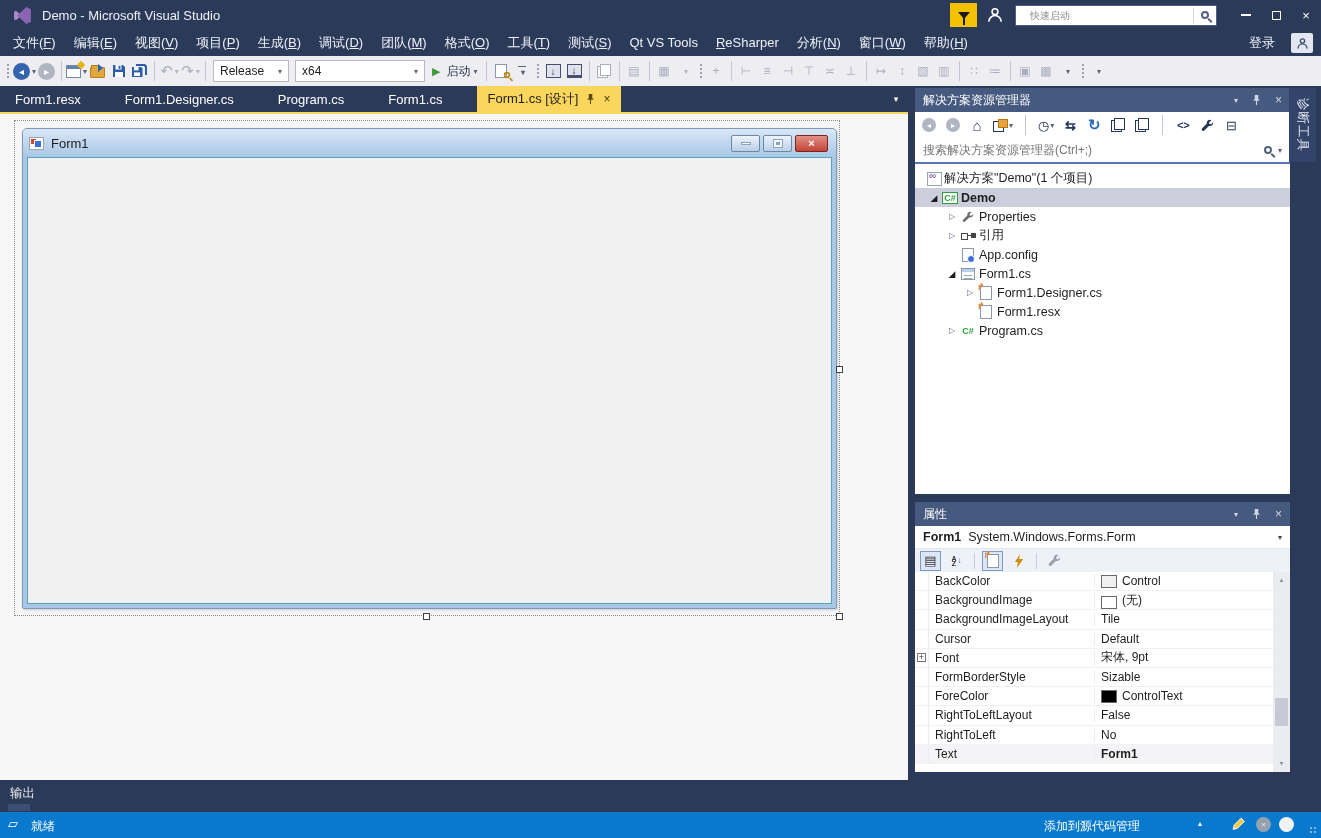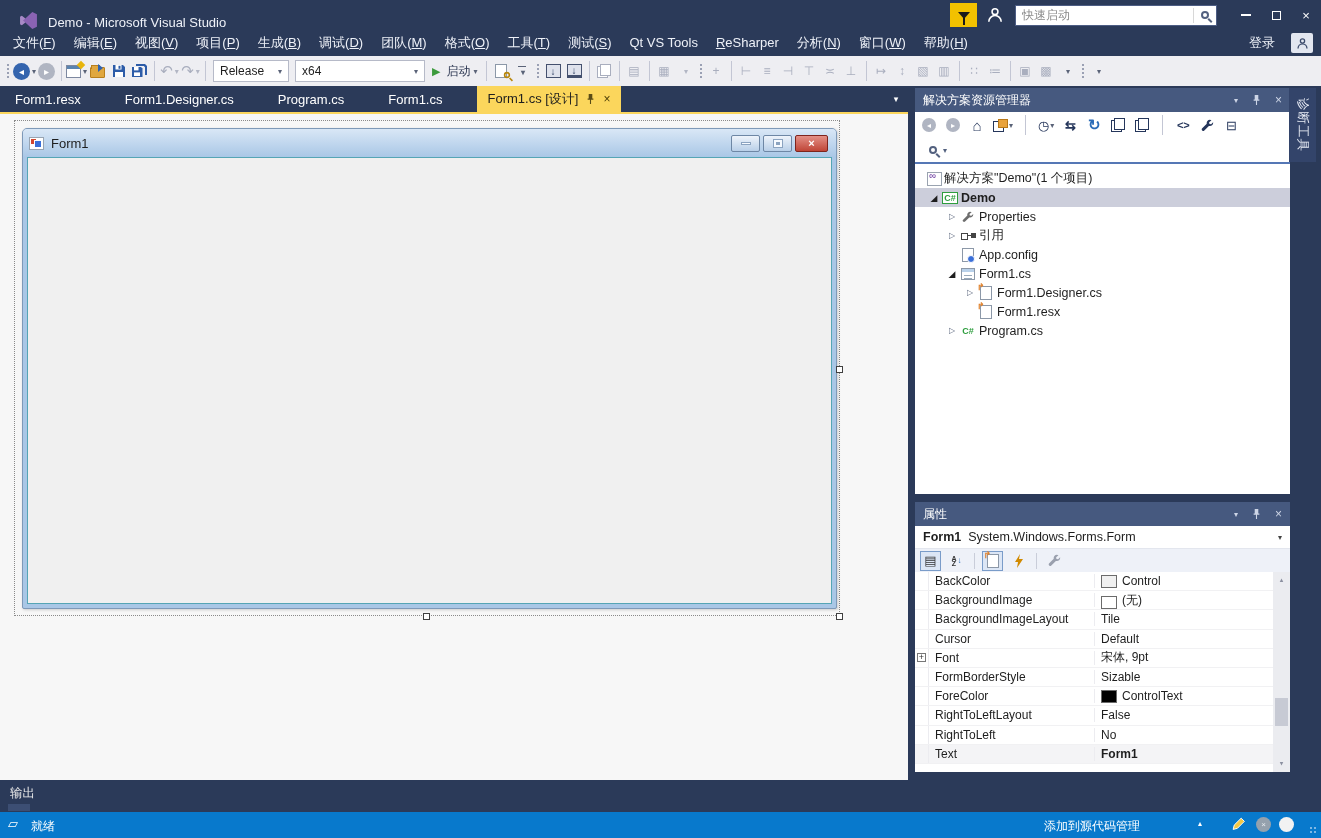--- a/index.html
+++ b/index.html
@@ -1,29 +1,29 @@
 <!DOCTYPE html>
 <html><head>
 <meta charset="utf-8">
 <style>
 *{margin:0;padding:0;box-sizing:border-box}
 html,body{width:1321px;height:838px}
 body{position:relative;background:#2b3a59;font-family:"Liberation Sans",sans-serif;overflow:hidden;color:#1e1e1e}
 i,b,u,span{font-style:normal}
 
-#titlebar{position:absolute;top:0;left:10px;right:0;height:30px;display:flex;align-items:flex-end}
+#titlebar{position:absolute;top:0;left:4px;right:0;height:30px;display:flex;align-items:center}
 #vs-logo{margin:0 10px 0 9px;display:flex}
 #app-title{color:#eef1f8;font-size:13px}
 #tb-right{margin-left:auto;display:flex;align-items:center;height:100%}
 #feedback-btn{width:27px;height:24px;background:#f2c100;display:flex;align-items:center;justify-content:center;margin-right:9px}
 .funnel{width:0;height:0;border-left:6px solid transparent;border-right:6px solid transparent;border-top:7px solid #1a1a1a;position:relative}
 .funnel::after{content:"";position:absolute;left:-1px;top:-1px;width:2px;height:7px;background:#1a1a1a}
 #tb-person{margin-right:11px;display:flex}
 #quicklaunch{width:202px;height:21px;background:#fff;display:flex;align-items:center;border:1px solid #4d5d84}
-#quicklaunch input{flex:1;border:0;outline:0;font-size:12px;padding:0 6px;background:transparent;color:#7f1d1d}
+#quicklaunch input{flex:1;border:0;outline:0;font-size:10px;padding:0 14px;background:transparent;color:#7f1d1d}
 #quicklaunch input::placeholder{color:#8a8a8a}
 #ql-sep{width:1px;height:15px;background:#d8d8d8}
 .mag{width:8px;height:8px;border:2px solid #53617f;border-radius:50%;position:relative;flex:none}
 .mag::after{content:"";position:absolute;width:2px;height:5px;background:#53617f;transform:rotate(-45deg);left:6px;top:5px}
 .mag.gold{border-color:#b8860b}.mag.gold::after{background:#b8860b}
 #quicklaunch .mag{margin:0 7px 0 7px}
 #winbtns{display:flex;margin-left:14px;height:100%}
 .winbtn{width:30px;height:100%;display:flex;align-items:center;justify-content:center;color:#fff;font-size:13px}
 .minbar{width:10px;height:2px;background:#fff}
 .maxbox{width:9px;height:9px;border:1px solid #fff}
@@ -441,20 +441,21 @@
     <i class="tsep"></i>
     <span class="seic" style="font-weight:bold;font-size:11px">&lt;&gt;</span>
     <span class="seic wrench-dark">
       <svg width="13" height="13" viewBox="0 0 16 16">
           <path d="M11 1a4 4 0 0 0-3.9 4.9L1.5 11.5a1.8 1.8 0 1 0 2.6 2.6l5.6-5.6A4 4 0 0 0 14.9 4l-2.4 2.4-2.1-.4-.4-2.1L12.9 1.5A4 4 0 0 0 11 1z"></path>
         </svg>
     </span>
     <span class="seic" style="font-size:13px">⊟</span>
   </div>
   <div id="sesearch">
+    <input placeholder="搜索解决方案资源管理器(Ctrl+;)" style="">
     <i class="mag"></i>
     <i class="dd">▾</i>
   </div>
   <div id="setree">
     <div class="trow pl0">
       <span class="tico solico">
           <b class="solinf">∞</b>
         </span>
       <span class="tlab">解决方案"Demo"(1 个项目)</span>
     </div>

